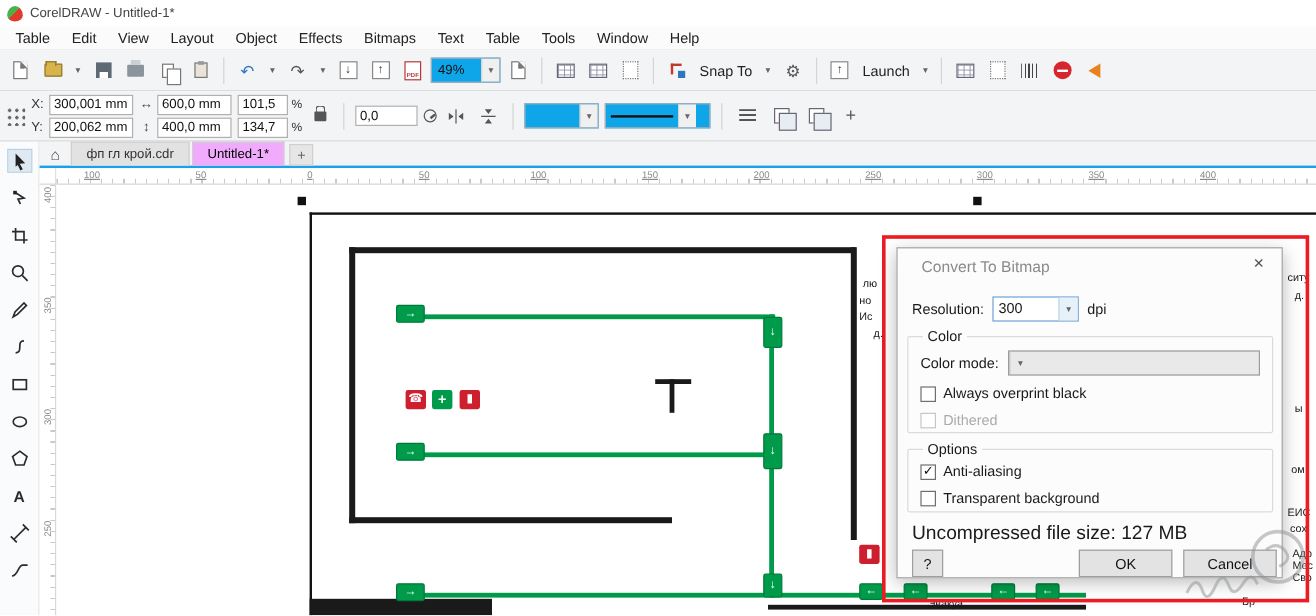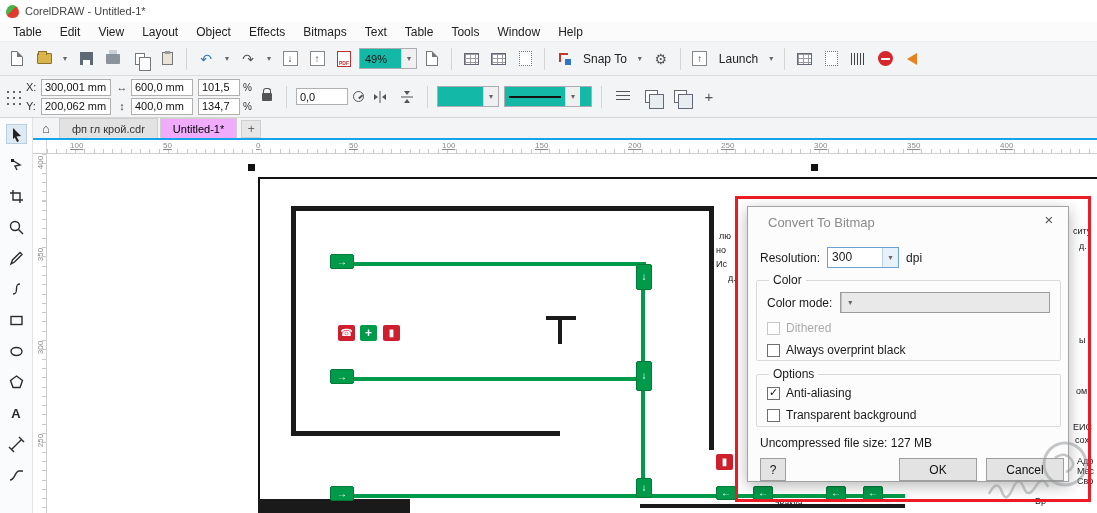--- a/index.html
+++ b/index.html
@@ -43,21 +43,21 @@
   .i-table { width:15px; height:12px; border:1px solid #667; background-image:linear-gradient(#99a 1px,transparent 1px),linear-gradient(90deg,#99a 1px,transparent 1px); background-size:5px 4px; background-color:#fff; }
   .i-dotpage { width:13px; height:15px; border:1px dotted #777; background:#fff; }
   .i-barcode { width:14px; height:12px; background:repeating-linear-gradient(90deg,#444 0 1px,transparent 1px 3px); }
   .i-noentry { width:15px; height:15px; border-radius:50%; background:#d6272e; position:relative; }
   .i-noentry::after { content:""; position:absolute; left:3px; top:6.5px; width:9px; height:2px; background:#fff; }
   .i-orange-arrow { width:0; height:0; border-top:6px solid transparent; border-bottom:6px solid transparent; border-right:10px solid #e8821e; }
   .i-snap { width:13px; height:13px; position:relative; }
   .i-snap::before { content:""; position:absolute; left:1px; top:1px; width:7px; height:7px; border:2px solid #c0392b; border-right:none; border-bottom:none; }
   .i-snap::after { content:""; position:absolute; right:0; bottom:0; width:6px; height:6px; background:#2e77c0; }
   .tb-label { font-size:12px; color:#222; padding:0 4px; }
-  .combo { display:flex; align-items:center; background:#14b8a6; border:1px solid #abadb3; height:21px; }
+  .combo { display:flex; align-items:center; background:#0ea5e9; border:1px solid #abadb3; height:21px; }
   .combo .val { font-size:11px; color:#111; padding:0 5px; flex:1; text-align:left; }
   .combo .drop { width:15px; height:100%; display:flex; align-items:center; justify-content:center; border-left:1px solid #d5d5d5; background:#f0f0f0; }
   .zoom-combo { width:58px; }
 
   
   .propbar { height:42px; display:flex; align-items:center; background:#f3f4f5; border-bottom:1px solid #d5d5d5; padding-left:5px; gap:5px; }
   .pp-grid { width:16px; height:16px; background-image:radial-gradient(#666 1.2px,transparent 1.3px); background-size:6px 6px; }
   .two-rows { display:flex; flex-direction:column; gap:2px; }
   .prow { display:flex; align-items:center; gap:3px; }
   .plab { font-size:11px; color:#333; width:12px; }
@@ -133,21 +133,21 @@
   .grp-options { top:160px; height:60px; }
   .cm-row { display:flex; align-items:center; gap:8px; margin-top:2px; }
   .cm-combo { display:flex; flex:1; height:21px; border:1px solid #9c9c9c; background:#e9e9e9; }
   .cm-combo .val { flex:1; font-size:12px; padding:2px 6px; color:#111; }
   .cm-combo .drop { width:17px; display:flex; align-items:center; justify-content:center; border-left:1px solid #c2c2c2; }
   .cb-row { display:flex; align-items:center; gap:6px; margin-top:8px; }
   .cb { width:13px; height:13px; border:1px solid #6e6e6e; background:#fff; display:inline-flex; align-items:center; justify-content:center; font-size:11px; color:#111; }
   .cb.checked::after { content:"✓"; margin-top:-1px; }
   .cb.disabled { border-color:#c6c6c6; }
   .cb-label.disabled { color:#ababab; }
-  .size-text { position:absolute; left:12px; top:229px; font-size:12px; color:#1a1a1a; }
+  .size-text { position:absolute; left:12px; top:229px; font-size:16px; color:#1a1a1a; }
   .dbtn { position:absolute; top:251px; height:23px; background:#e3e3e3; border:1px solid #9e9e9e; font-size:12px; color:#111; display:flex; align-items:center; justify-content:center; font-family:"Liberation Sans",sans-serif; }
   .btn-help { left:12px; width:26px; }
   .btn-ok { left:151px; width:78px; }
   .btn-cancel { left:238px; width:78px; }
 
   
   .wm { position:absolute; left:985px; top:436px; width:110px; height:74px; opacity:.5; z-index:60; pointer-events:none; }
 </style>
 </head>
 <body>
@@ -566,26 +566,26 @@
       <legend>Color</legend>
       <div class="cm-row">
         <span>Color mode:</span>
         <span class="cm-combo">
           <span class="drop">
               <span class="caret">▾</span>
             </span>
         </span>
       </div>
       <div class="cb-row">
+        <span class="cb"></span>
+        <span class="cb-label">Always overprint black</span>
+      </div>
+      <div class="cb-row">
         <span class="cb disabled"></span>
         <span class="cb-label disabled">Dithered</span>
-      </div>
-      <div class="cb-row">
-        <span class="cb"></span>
-        <span class="cb-label">Always overprint black</span>
       </div>
     </fieldset>
 
     <fieldset class="grp grp-options">
       <legend>Options</legend>
       <div class="cb-row" style="margin-top:2px">
         <span class="cb checked"></span>
         <span class="cb-label">Anti-aliasing</span>
       </div>
       <div class="cb-row">

